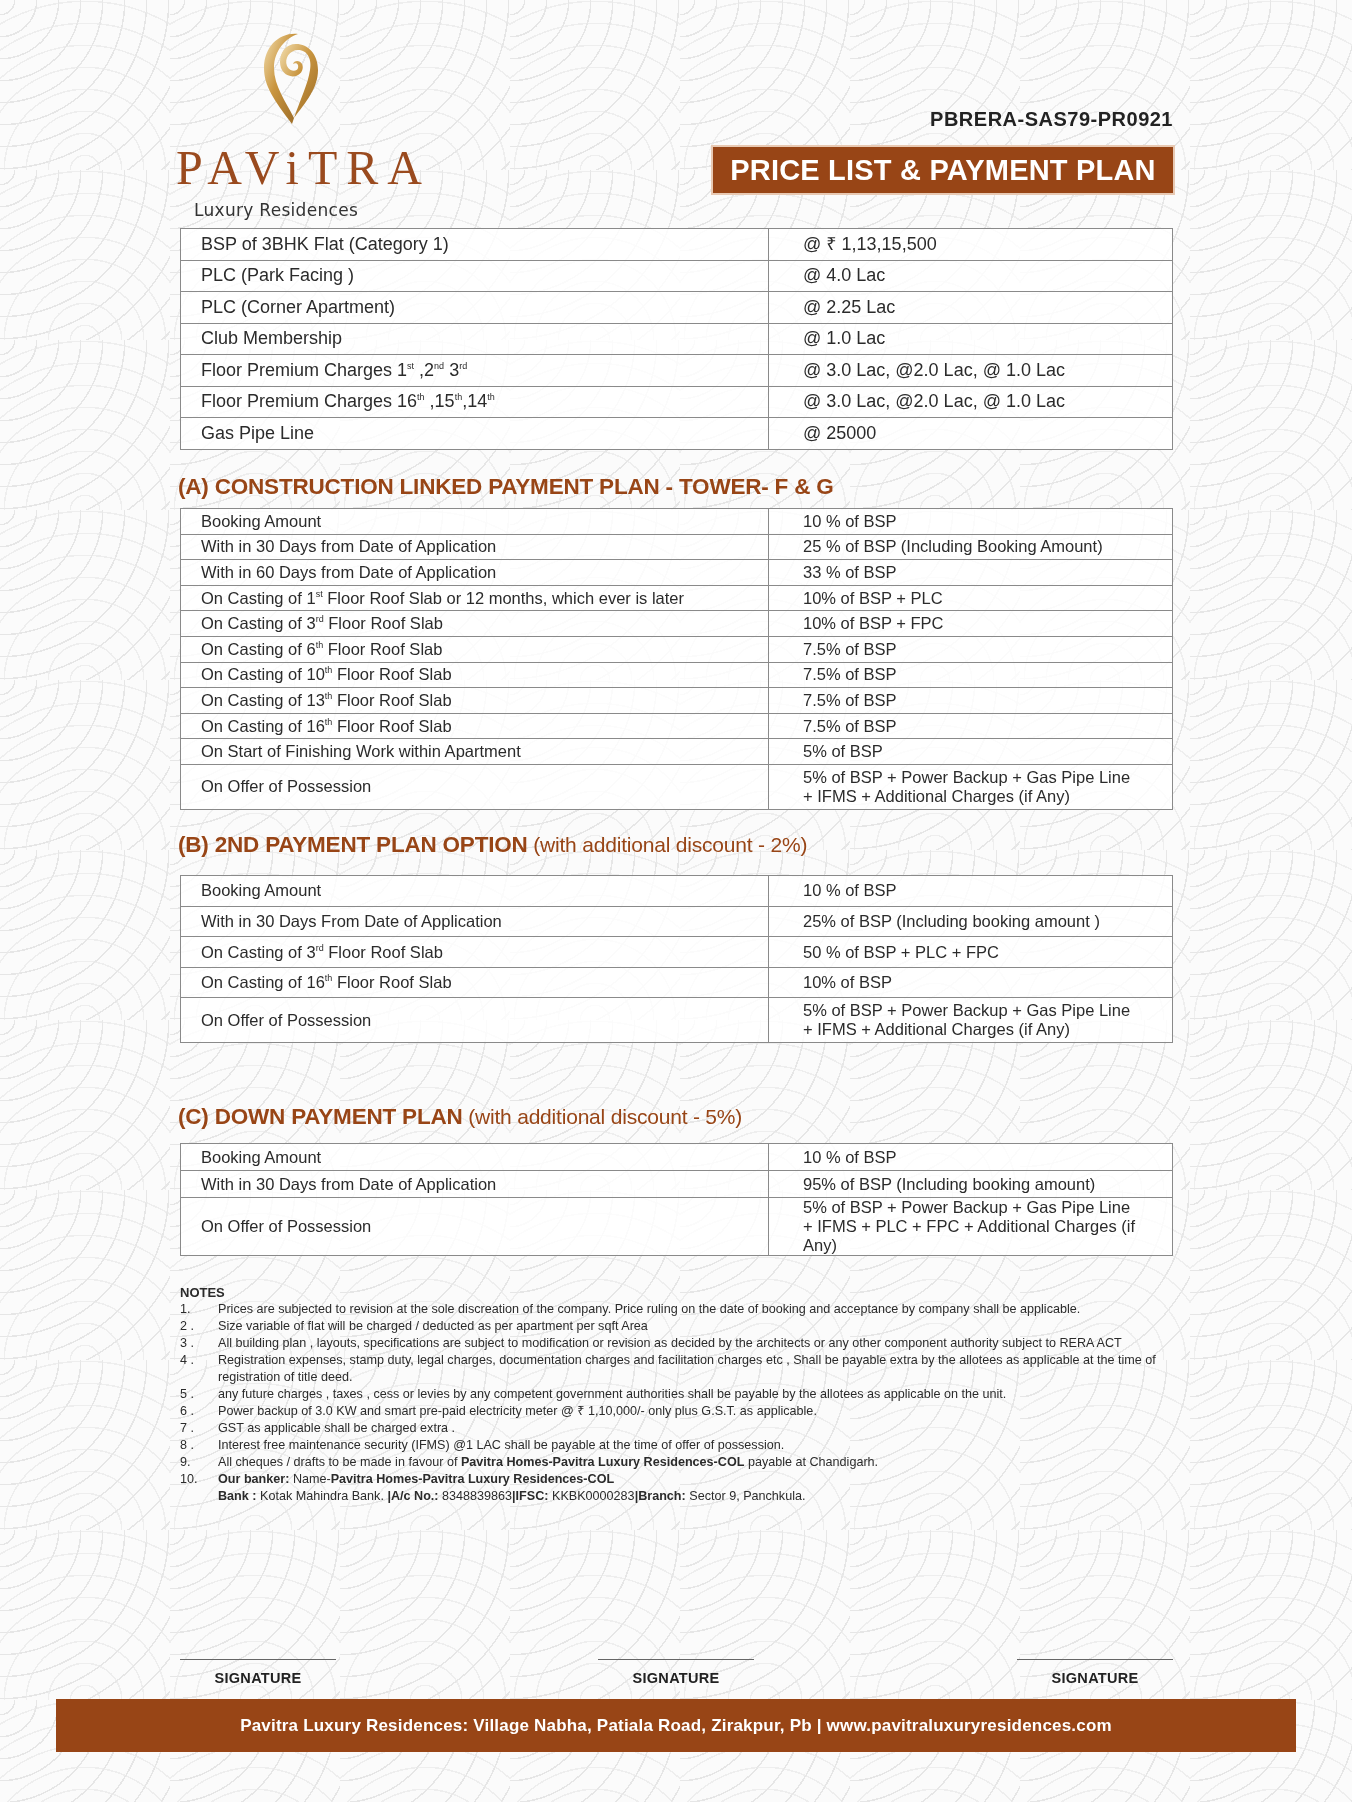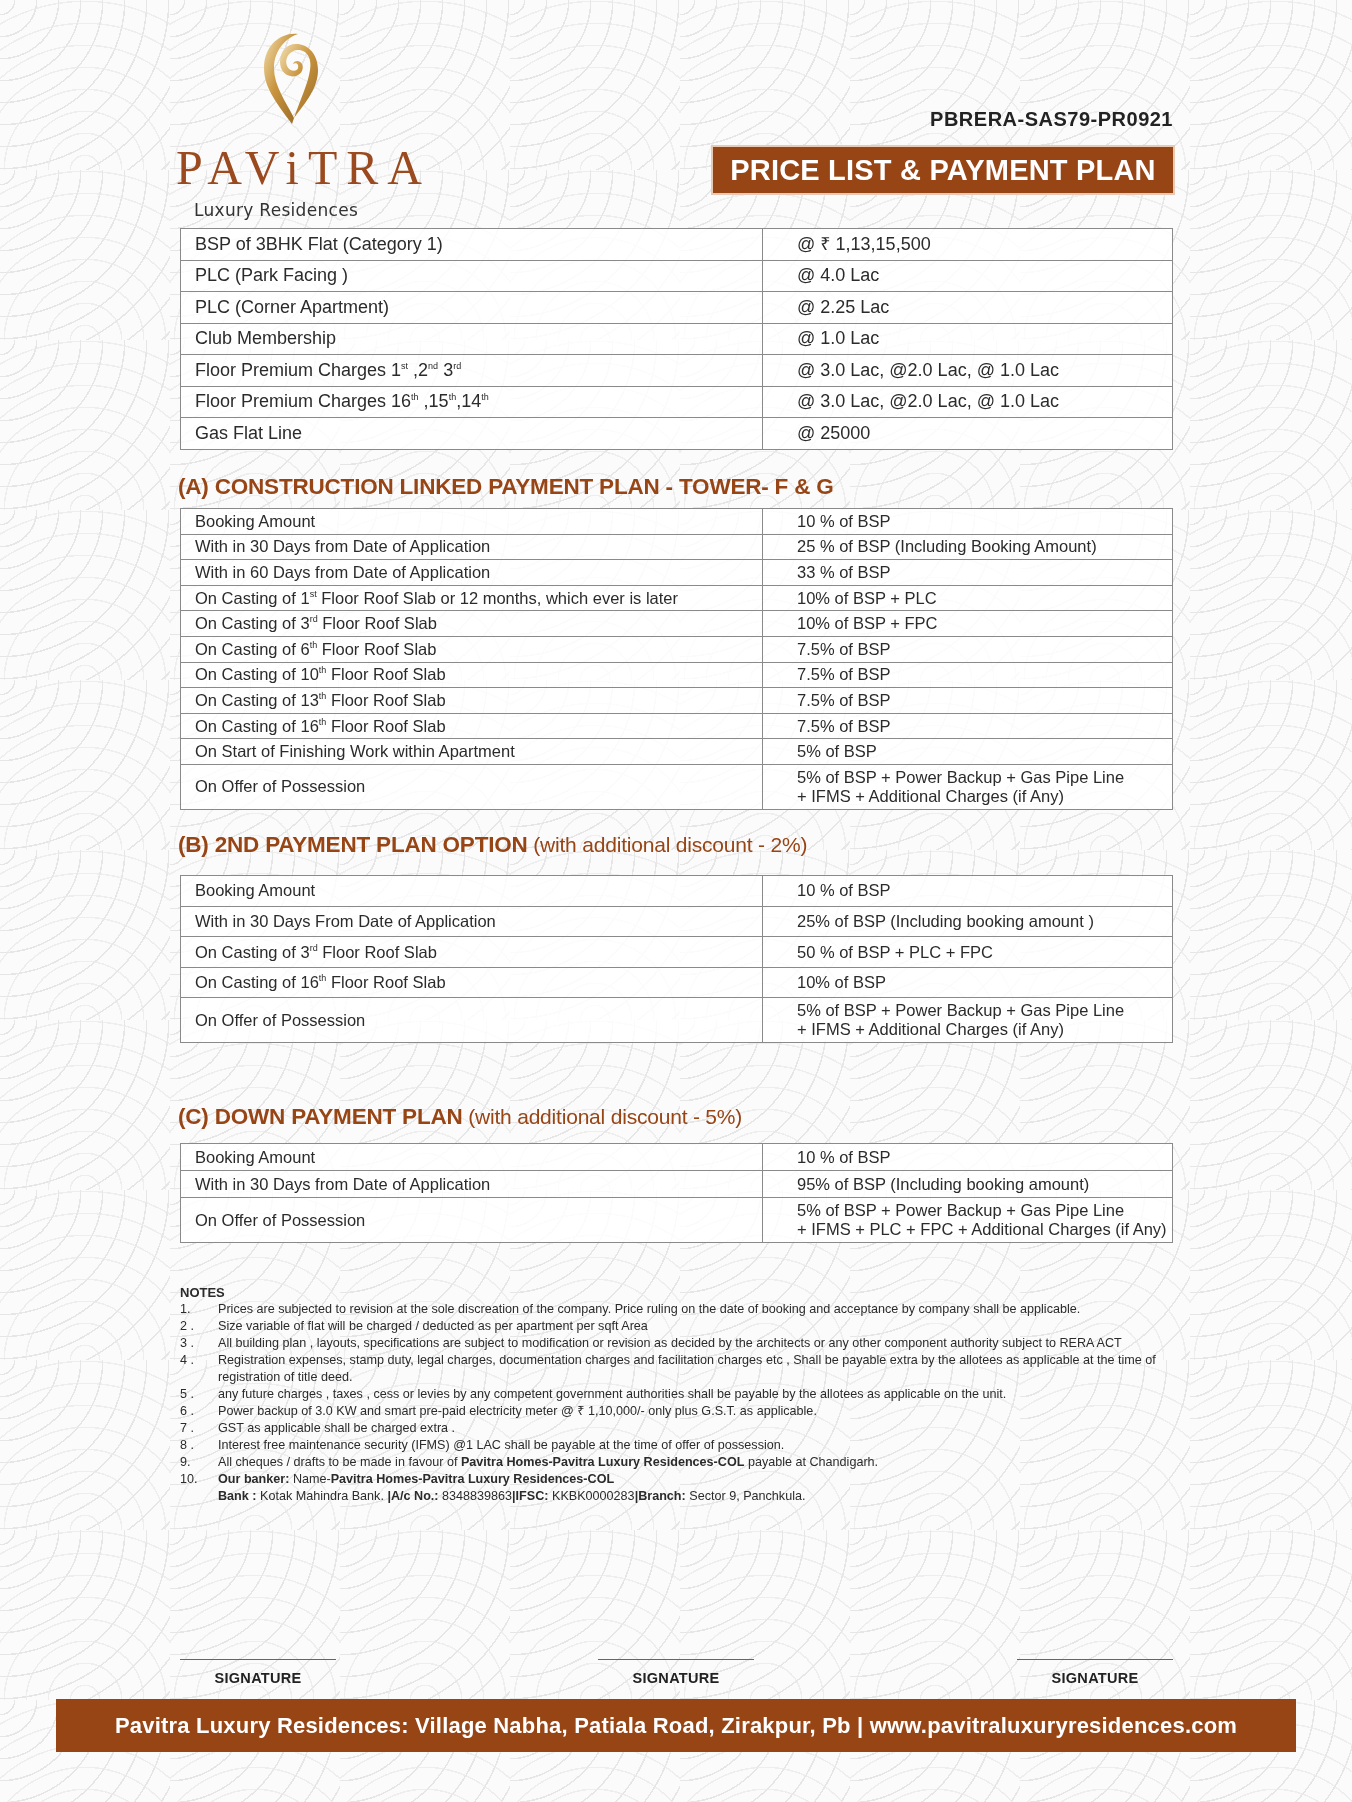--- a/index.html
+++ b/index.html
@@ -41,21 +41,21 @@
     background: #984516; color: #fff; font-weight: bold; font-size: 29px;
     display: flex; align-items: center; justify-content: center; letter-spacing: .2px;
     box-shadow: 0 0 0 2px #e8c9b3;
   }
 
   table.grid {
     position: absolute; left: 180px; width: 993px; border-collapse: collapse;
     background: rgba(255,255,255,.82);
   }
   table.grid td {
-    border: 1.6px solid #8a8a8a; padding: 0 0 0 14px; vertical-align: middle;
+    border: 1.6px solid #8a8a8a; padding: 0 0 0 20px; vertical-align: middle;
     font-size: 16.5px; color: #2b2b2b; line-height: 1.15; margin-left: 44px;
   }
   table.grid td.c1 { width: 567px; }
   table.grid td.c2 { padding-left: 34px; }
   table.price td { height: 30.5px; font-size: 18px; }
   table.planA td { height: 24.6px; }
   table.planB td { height: 29.6px; }
   table.planC td { height: 26px; }
   td.tall { height: 44px !important; }
   sup { font-size: 9px; vertical-align: 7px; line-height: 0; }
@@ -70,21 +70,21 @@
   .note .txt { flex: 1; }
   b { font-weight: bold; }
 
   .sig { top: 1659px; width: 156px; text-align: center; }
   .sig-line { border-top: 1.5px solid #666; width: 156px; margin-bottom: 10px; }
   .sig-label { font-size: 14.5px; font-weight: bold; color: #222; letter-spacing: .3px; }
 
   .footer {
     left: 56px; top: 1699px; width: 1240px; height: 53px; background: #984516; color: #fff;
     display: flex; align-items: center; justify-content: center;
-    font-size: 22px; font-weight: bold; letter-spacing: .2px;
+    font-size: 17px; font-weight: bold; letter-spacing: .2px;
   }
 </style>
 </head>
 <body>
 
 <div class="bg-overlay"></div>
 
 <div class="abs logo">
   <svg class="logo-mark" viewBox="0 0 64 100">
     <defs>
@@ -124,21 +124,21 @@
       </tr>
       <tr>
         <td class="c1">Floor Premium Charges 1<sup>st</sup> ,2<sup>nd</sup> 3<sup>rd</sup></td>
         <td class="c2">@ 3.0 Lac, @2.0 Lac, @ 1.0 Lac</td>
       </tr>
       <tr>
         <td class="c1">Floor Premium Charges 16<sup>th</sup> ,15<sup>th</sup>,14<sup>th</sup></td>
         <td class="c2">@ 3.0 Lac, @2.0 Lac, @ 1.0 Lac</td>
       </tr>
       <tr>
-        <td class="c1">Gas Flat Line</td>
+        <td class="c1">Gas Pipe Line</td>
         <td class="c2">@ 25000</td>
       </tr>
     </tbody>
 </table>
 
 <div class="abs section-h" style="top:474px;">
   <span>(A) CONSTRUCTION LINKED PAYMENT PLAN - TOWER- F &amp; G</span>
 </div>
 <table class="grid planA" style="top:508px;">
   <tbody id="plan-a-body">

